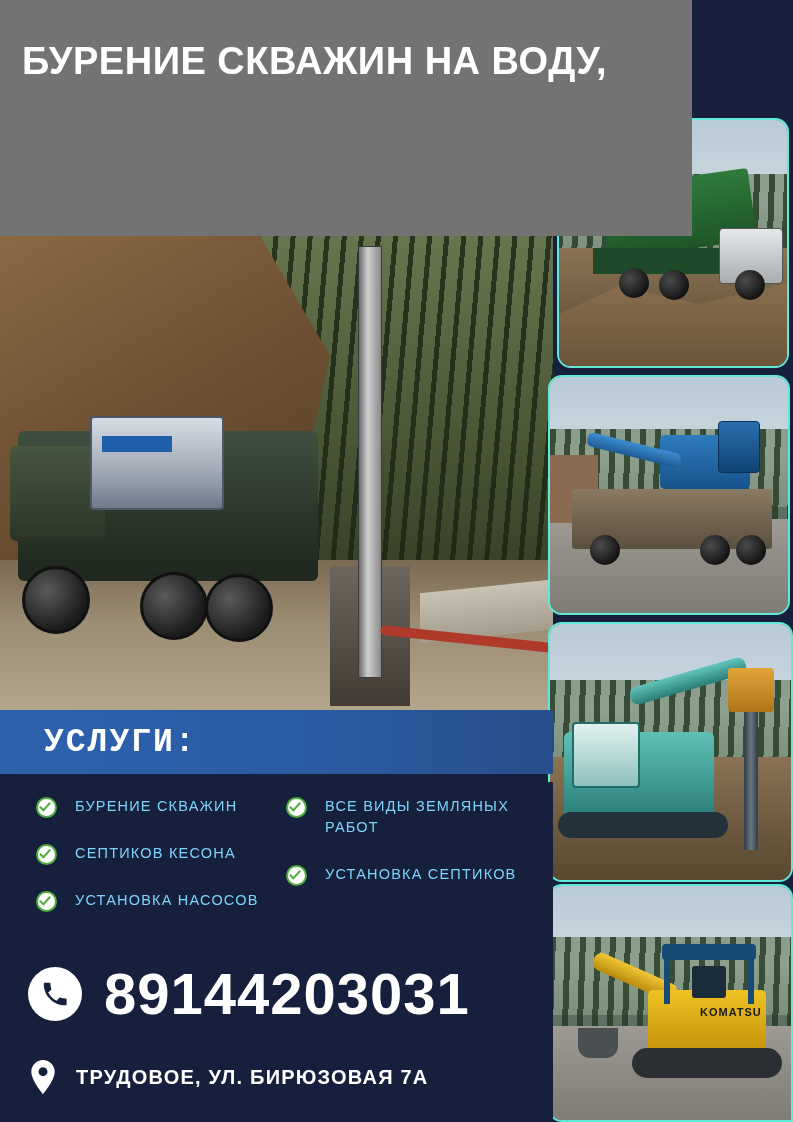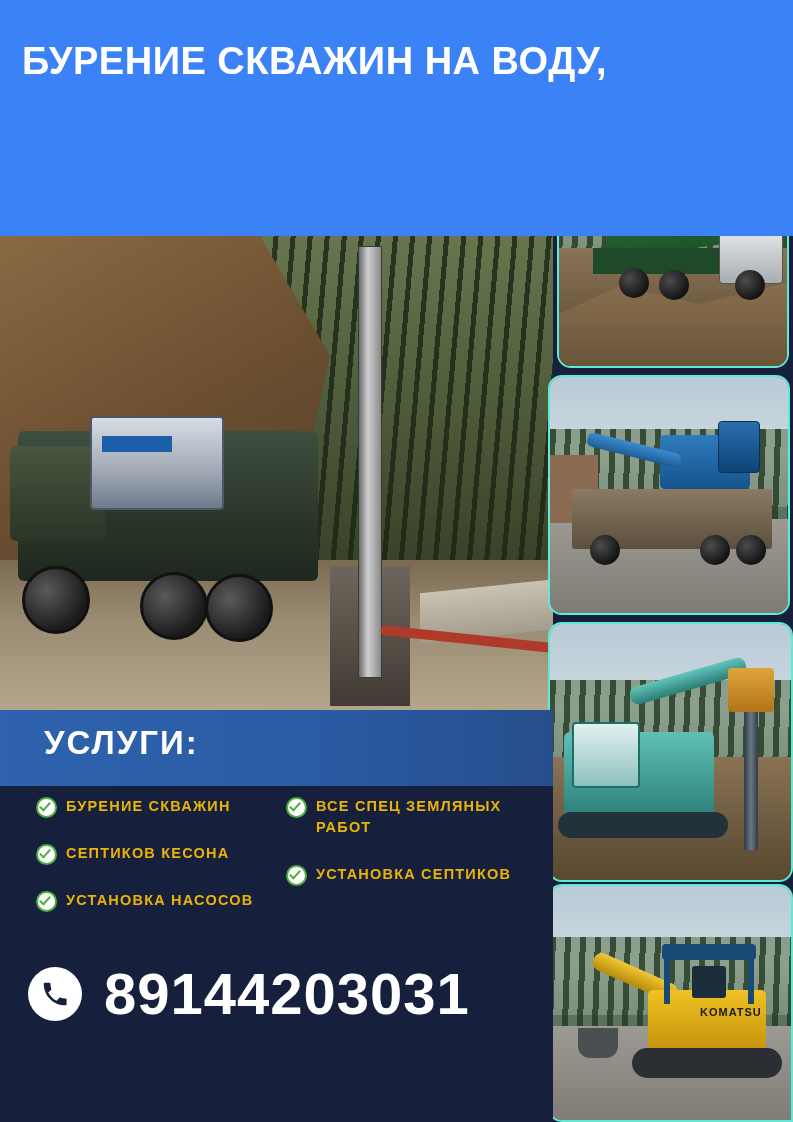--- a/index.html
+++ b/index.html
@@ -15,23 +15,23 @@
     width: 793px;
     height: 1122px;
     background: #16203d;
     overflow: hidden;
   }
 
   
   .header {
     position: absolute;
     left: 0; top: 0;
-    width: 793px;
+    width: 692px;
     height: 236px;
-    background: #3b82f6;
+    background: #737373;
     z-index: 5;
   }
   .header-title {
     position: absolute;
     left: 22px;
     top: 40px;
     width: 700px;
     color: #ffffff;
     font-size: 38px;
     font-weight: bold;
@@ -212,23 +212,24 @@
   .p4-track { position: absolute; left: 82px; top: 162px; width: 150px; height: 30px;
     background: #2b2f33; border-radius: 15px; }
   .p4-label { position: absolute; left: 150px; top: 120px; font-size: 11px; color: #1b1b1b; font-weight: bold; letter-spacing: 1px; }
 
   
   .services-bar {
     position: absolute;
     left: 0;
     top: 710px;
     width: 553px;
-    height: 76px;
+    height: 64px;
     background: linear-gradient(90deg,#2e62ae 0%, #2a5ca4 55%, #274e8c 100%);
     z-index: 4;
+    font-family: Liberation Mono, monospace;
   }
   .services-title {
     position: absolute;
     left: 44px;
     top: 14px;
     color: #ffffff;
     font-size: 33px;
     font-weight: bold;
     letter-spacing: 2px;
   }
@@ -242,25 +243,26 @@
   .svc-col {
     position: absolute;
     top: 0;
   }
   .svc-col-left { left: 0; width: 240px; }
   .svc-col-right { left: 250px; width: 270px; }
   .svc-item {
     display: flex;
     align-items: flex-start;
     margin-bottom: 26px;
-    color: #eab308;
+    color: #7dd3fc;
     font-size: 14.5px;
-    font-weight: bold;
+    font-weight: normal;
     letter-spacing: 1.2px;
     line-height: 1.45;
+    gap: 9px;
   }
   .check {
     flex: 0 0 auto;
     width: 17px;
     height: 17px;
     border-radius: 50%;
     background: #ffffff;
     border: 2px solid #4fae3f;
     margin-right: 9px;
     position: relative;
@@ -439,32 +441,40 @@
         <span>СЕПТИКОВ КЕСОНА</span>
       </div>
       <div class="svc-item">
         <span class="check"></span>
         <span>УСТАНОВКА НАСОСОВ</span>
       </div>
     </div>
     <div class="svc-col svc-col-right">
       <div class="svc-item">
         <span class="check"></span>
-        <span>ВСЕ СПЕЦ ЗЕМЛЯНЫХ РАБОТ</span>
+        <span>ВСЕ ВИДЫ ЗЕМЛЯНЫХ РАБОТ</span>
       </div>
       <div class="svc-item">
         <span class="check"></span>
         <span>УСТАНОВКА СЕПТИКОВ</span>
       </div>
     </div>
   </div>
 
   <div class="phone-row">
     <div class="phone-badge">
       <svg viewBox="0 0 24 24" aria-hidden="true">
         <path fill="#16203d" d="M6.6 10.8c1.4 2.8 3.8 5.1 6.6 6.6l2.2-2.2c.3-.3.7-.4 1.1-.2 1.2.4 2.5.6 3.8.6.6 0 1 .4 1 1V20c0 .6-.4 1-1 1C10.7 21 3 13.3 3 3.9c0-.6.4-1 1-1h3.4c.6 0 1 .4 1 1 0 1.3.2 2.6.6 3.8.1.4 0 .8-.2 1.1l-2.2 2z"></path>
       </svg>
     </div>
     <div class="phone-number">89144203031</div>
   </div>
 
+  <div class="address-row">
+    <div class="pin-icon">
+      <svg viewBox="0 0 24 32" aria-hidden="true">
+        <path fill="#ffffff" d="M12 0C5.9 0 1 4.9 1 11c0 8.2 11 21 11 21s11-12.8 11-21c0-6.1-4.9-11-11-11zm0 15.2a4.2 4.2 0 1 1 0-8.4 4.2 4.2 0 0 1 0 8.4z"></path>
+      </svg>
+    </div>
+    <div class="address-text">ТРУДОВОЕ, УЛ. БИРЮЗОВАЯ 7А</div>
+  </div>
 
 </div>
 
 </body></html>

